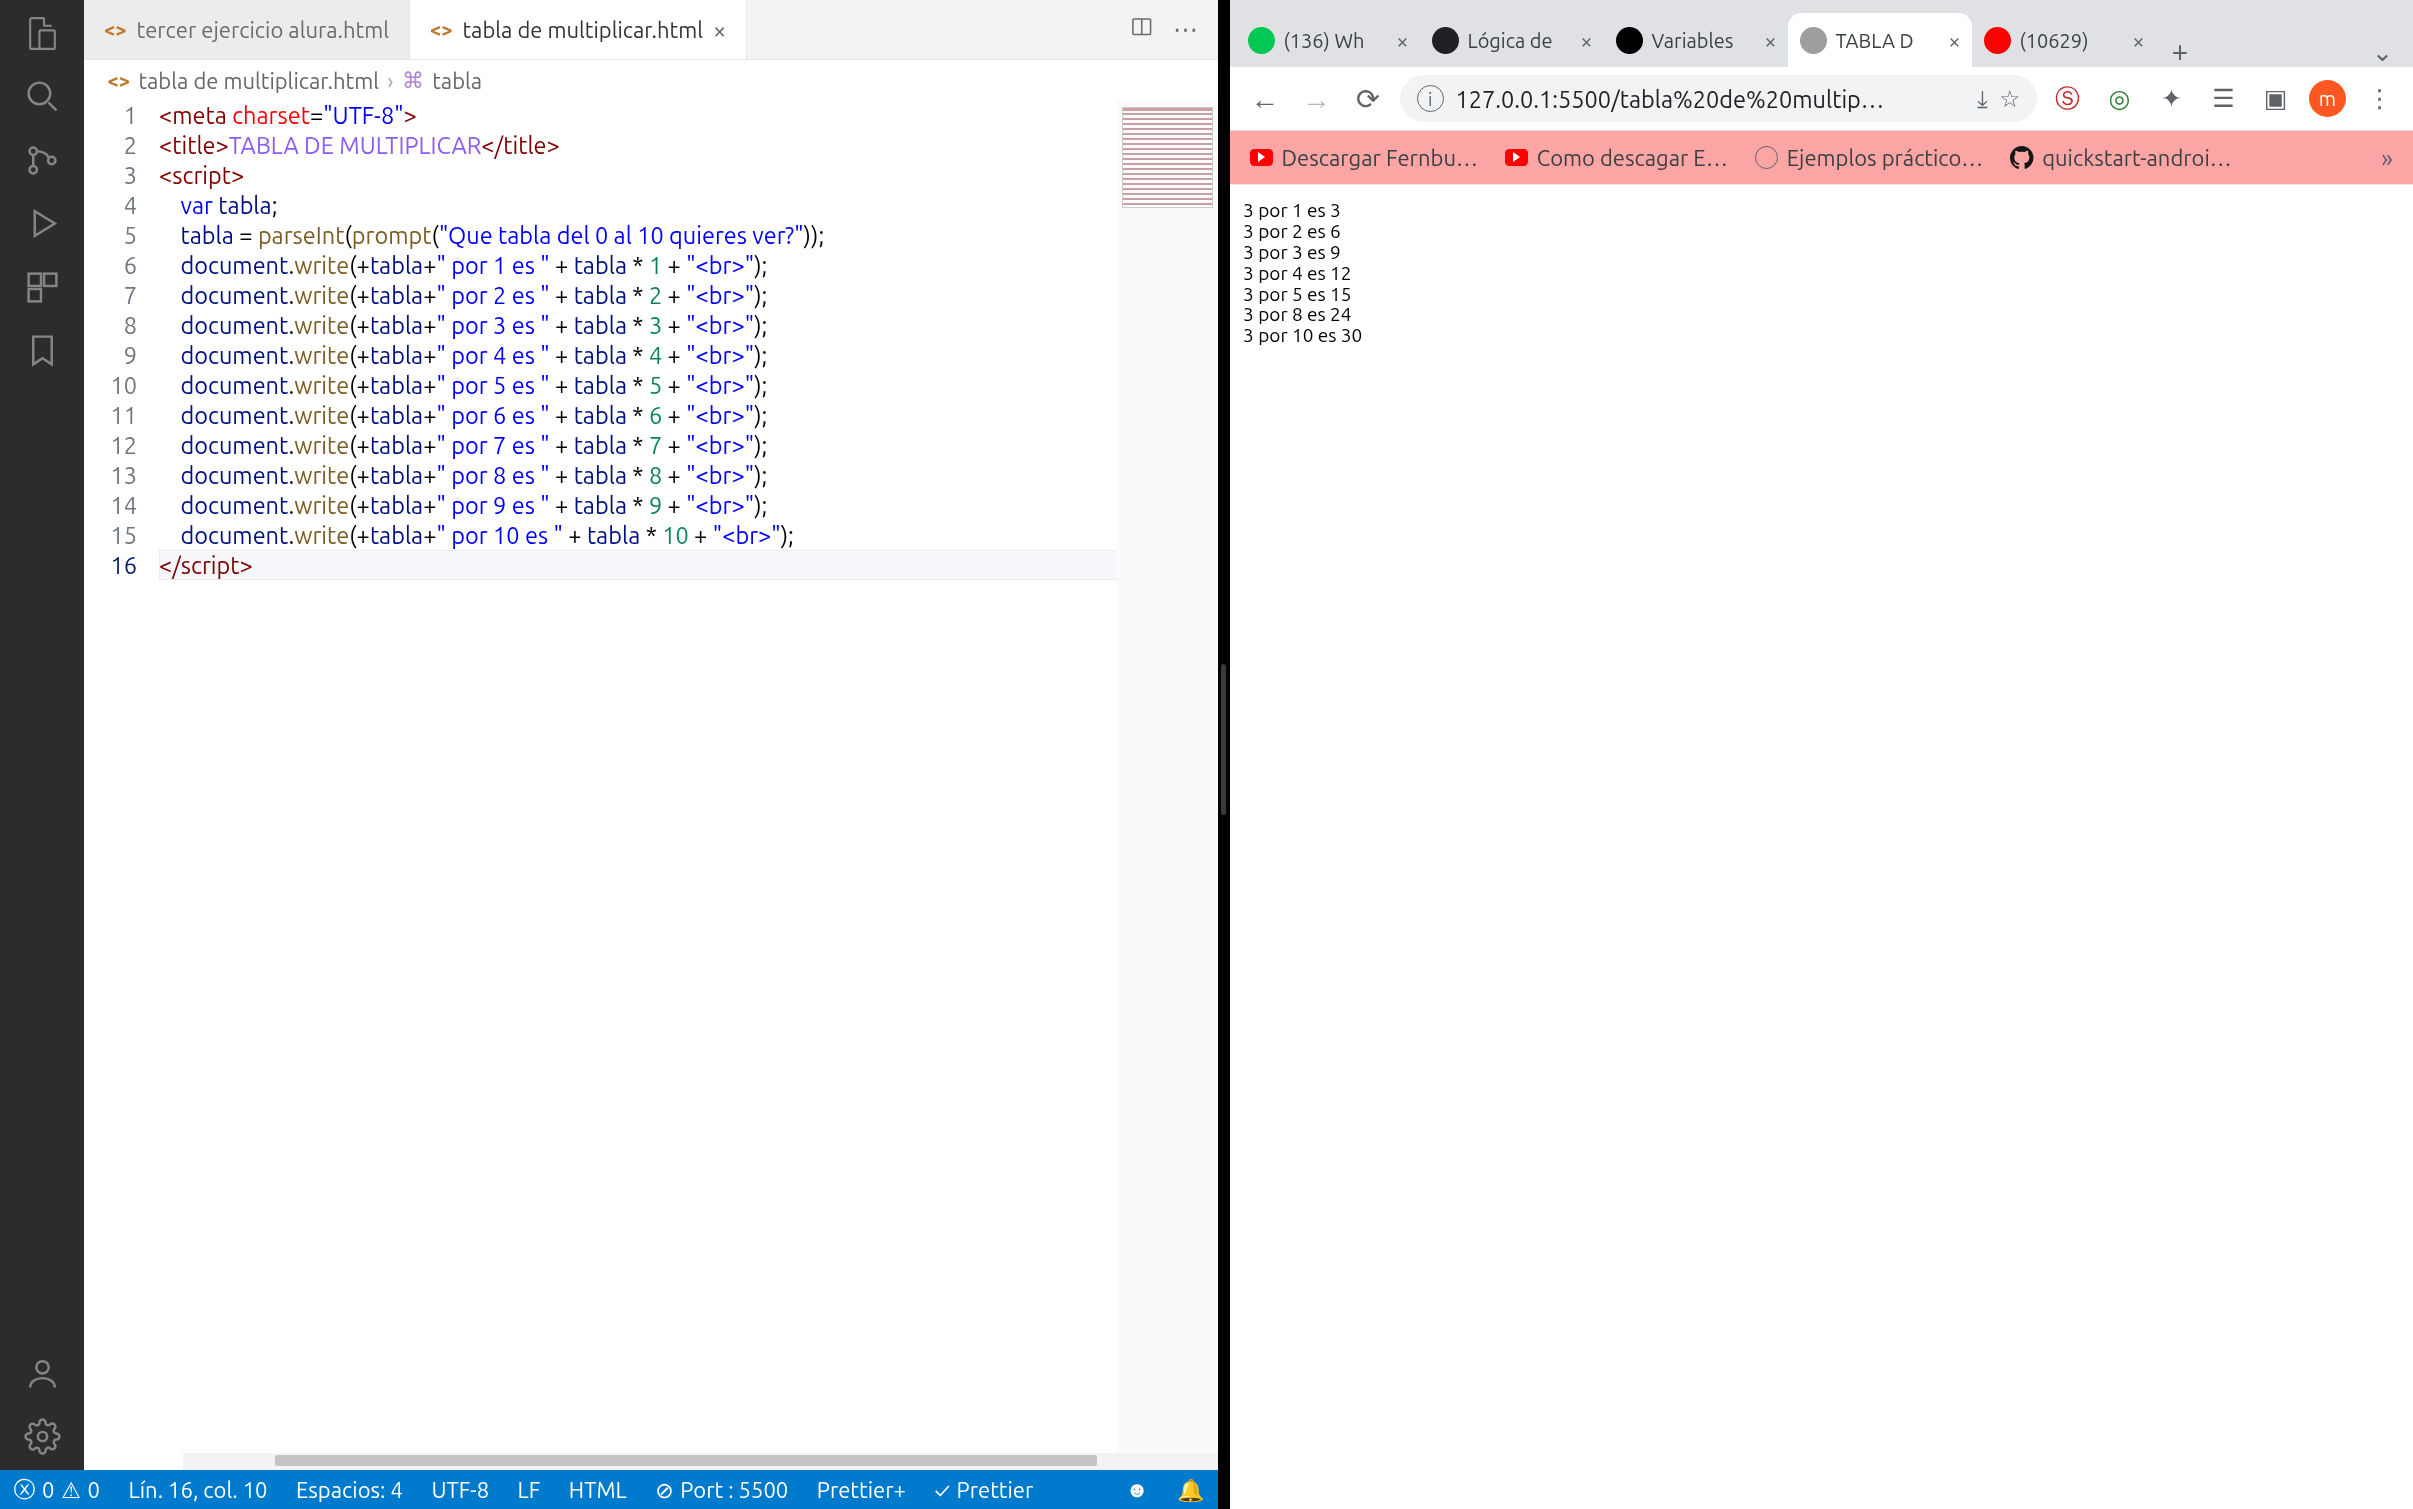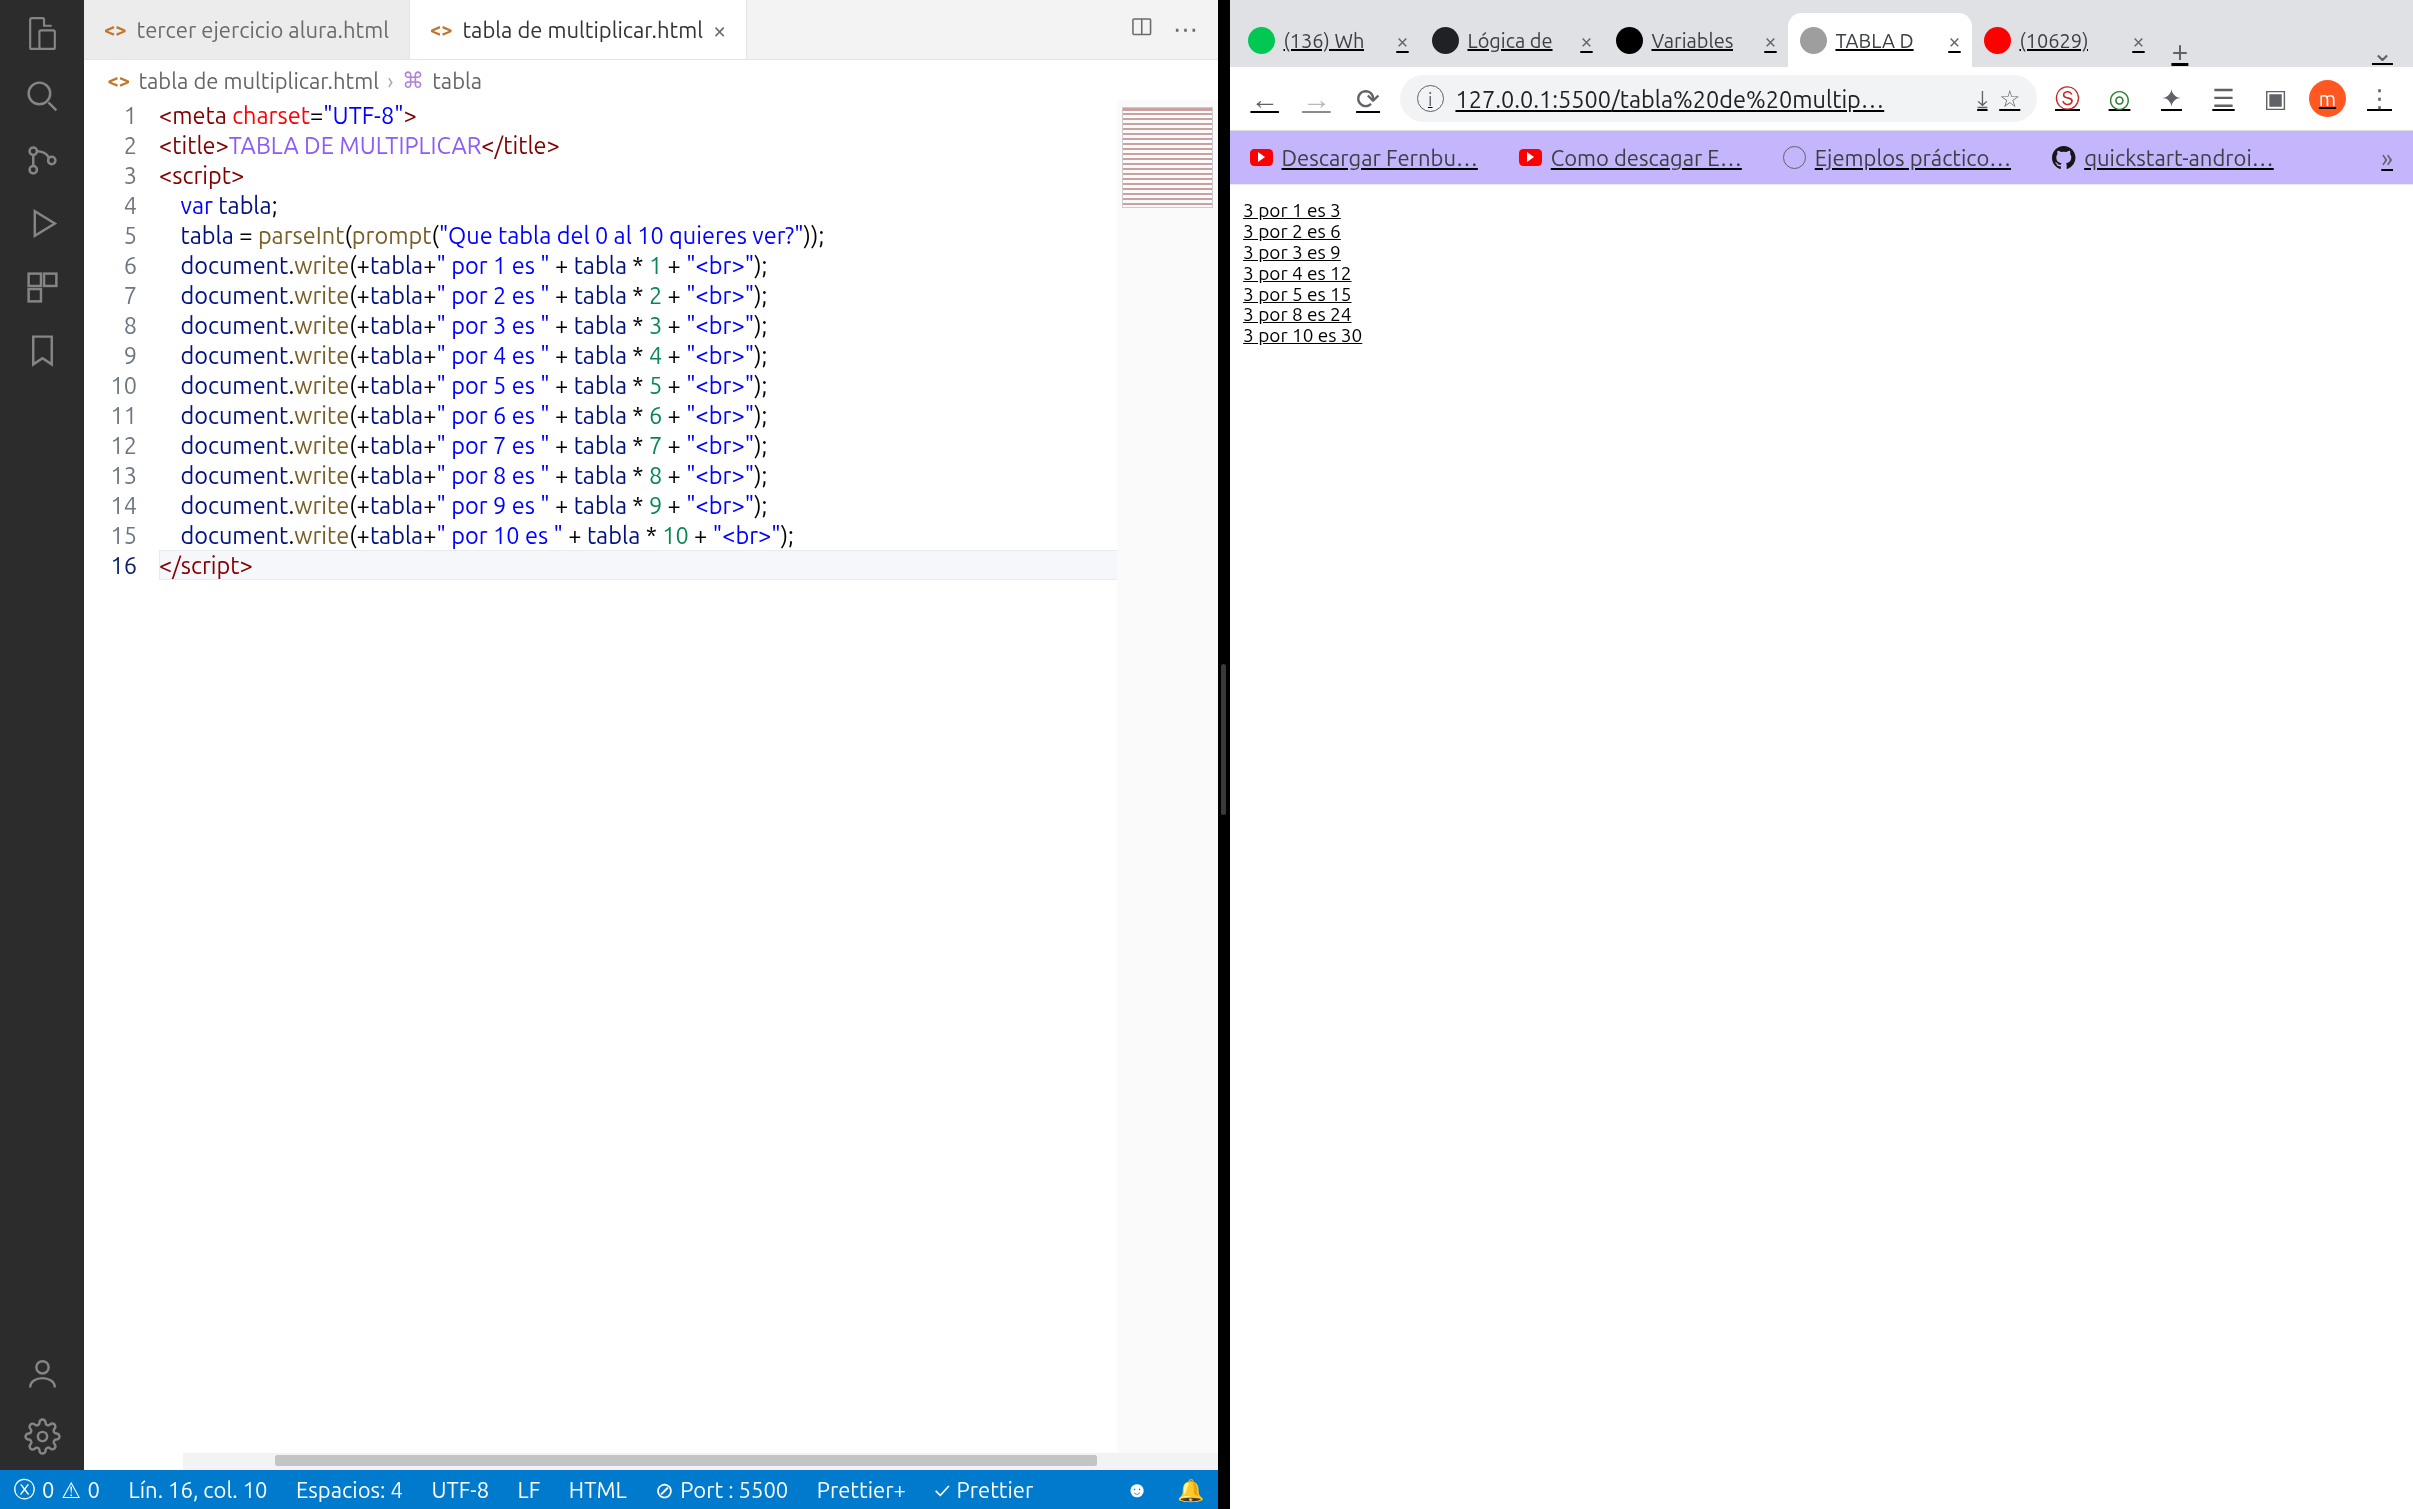--- a/index.html
+++ b/index.html
@@ -53,42 +53,42 @@
 
 .statusbar { height: 39px; background: #007acc; color: #ffffff; display: flex; align-items: center; font-size: 22px; padding: 0 13.4px; gap: 28.5px; }
 .statusbar .sb-item { display: flex; align-items: center; gap: 6.7px; cursor: pointer; }
 .statusbar .spacer { flex: 1; }
 
 
 .divider { width: 11.7px; background: #000; position: relative; }
 .divider::after { content: ""; position: absolute; left: 3.4px; top: 44%; width: 5px; height: 151px; background: #3a3a3a; border-radius: 2.5px; }
 
 
-.chrome { flex: 1; display: flex; flex-direction: column; background: #ffffff; text-decoration: underline; }
+.chrome { flex: 1; display: flex; flex-direction: column; background: #ffffff; }
 
 .tabstrip { height: 67px; background: #dfe1e5; display: flex; align-items: flex-end; padding: 0 6.7px; gap: 0; }
 .ctab { height: 54px; width: 184px; border-radius: 13.4px 13.4px 0 0; display: flex; align-items: center; gap: 8.4px; padding: 0 11.7px; font-size: 20px; color: #3c4043; background: #dfe1e5; cursor: pointer; overflow: hidden; }
 .ctab .fav { width: 27px; height: 27px; border-radius: 50%; flex-shrink: 0; }
 .ctab .ctab-title { white-space: nowrap; overflow: hidden; text-overflow: ellipsis; max-width: 94px; }
 .ctab .x { margin-left: auto; font-size: 22px; color: #5f6368; }
 .ctab.active { background: #ffffff; }
 .newtab { width: 47px; display: flex; align-items: center; justify-content: center; font-size: 30px; color: #5f6368; cursor: pointer; }
 .tabstrip .dd { margin-left: auto; padding: 0 13.4px; font-size: 25px; color: #5f6368; cursor: pointer; }
 
 .toolbar { height: 64px; background: #ffffff; display: flex; align-items: center; gap: 11.7px; padding: 0 15px; border-bottom: 0.8px solid #dadce0; }
 .navbtn { width: 40px; height: 40px; display: flex; align-items: center; justify-content: center; color: #5f6368; font-size: 28.5px; cursor: pointer; border-radius: 50%; }
 .omnibox { flex: 1; height: 47px; background: #f1f3f4; border-radius: 23.5px; display: flex; align-items: center; gap: 11.7px; padding: 0 17px; font-size: 23.5px; color: #202124; }
 .omnibox .info { width: 27px; height: 27px; border: 1.7px solid #5f6368; border-radius: 50%; display: flex; align-items: center; justify-content: center; font-size: 18.4px; color: #5f6368; }
 .omni-url { flex: 1; white-space: nowrap; overflow: hidden; text-overflow: ellipsis; }
 .rightcluster { display: flex; align-items: center; gap: 15px; }
 .rightcluster .ic { width: 37px; height: 37px; display: flex; align-items: center; justify-content: center; font-size: 25px; color: #5f6368; cursor: pointer; }
 .avatar { width: 37px; height: 37px; border-radius: 50%; background: #ff5722; color: #fff; display: flex; align-items: center; justify-content: center; font-size: 20px; }
 .menu-dots { font-size: 27px; }
 
-.bookmarks { height: 54px; background: #c4b5fd; display: flex; align-items: center; gap: 41px; padding: 0 20px; border-bottom: 0.8px solid #e8eaed; font-size: 22px; color: #3c4043; }
+.bookmarks { height: 54px; background: #fca5a5; display: flex; align-items: center; gap: 27px; padding: 0 20px; border-bottom: 0.8px solid #e8eaed; font-size: 22px; color: #3c4043; }
 .bm { display: flex; align-items: center; gap: 8.4px; cursor: pointer; max-width: 252px; overflow: hidden; white-space: nowrap; text-overflow: ellipsis; }
 .bm .yt { width: 23.5px; height: 17px; background: #ff0000; border-radius: 4.2px; position: relative; }
 .bm .yt::after { content: ""; position: absolute; left: 8.4px; top: 3.4px; border-left: 7.5px solid #fff; border-top: 5px solid transparent; border-bottom: 5px solid transparent; }
 .bm .gh { width: 23.5px; height: 23.5px; }
 .bm-more { margin-left: auto; font-size: 25px; color: #5f6368; cursor: pointer; }
 
 .page { flex: 1; padding: 15px 13.4px; font-family: "Times New Roman", serif; font-size: 19px; color: #000; line-height: 1.1; }
 .page div { margin: 0; }
 
 .code-icon { color: #c0762b; font-weight: 600; font-size: 20px; }

